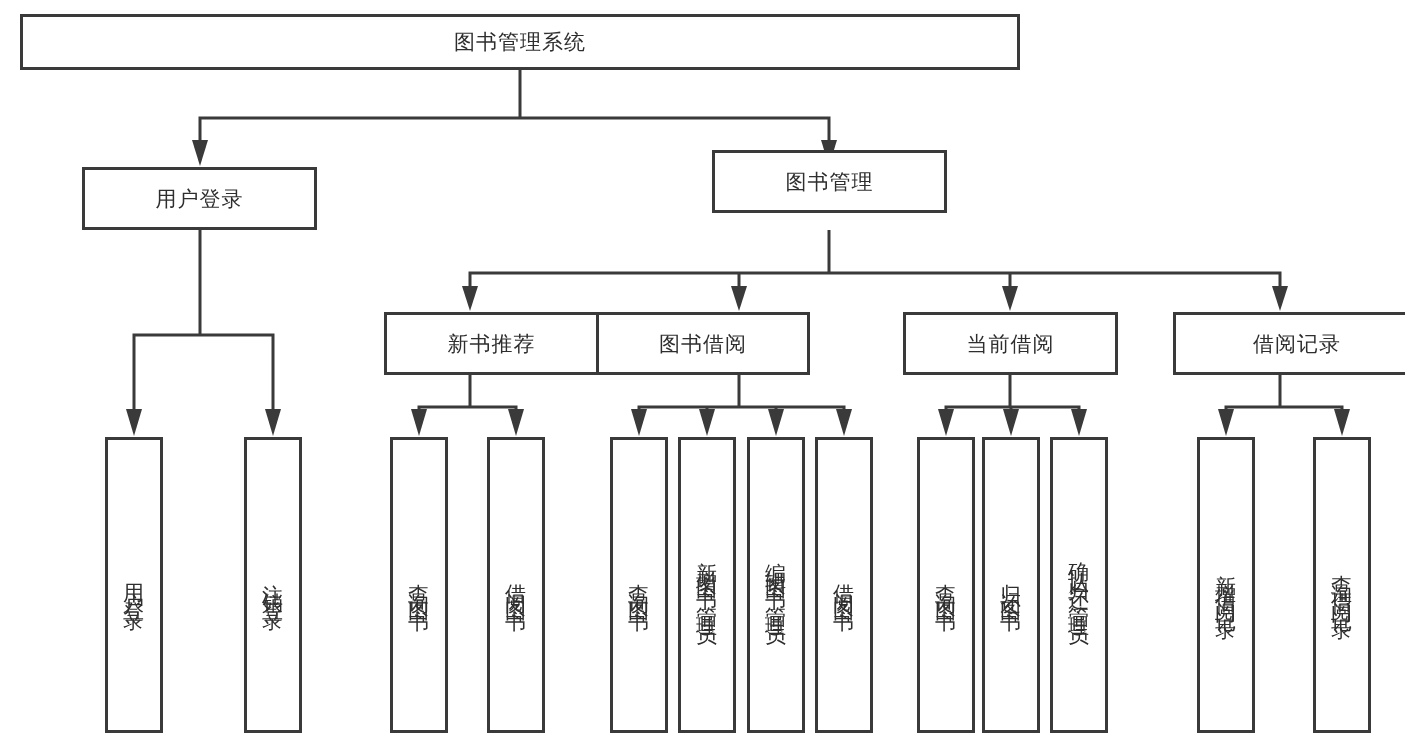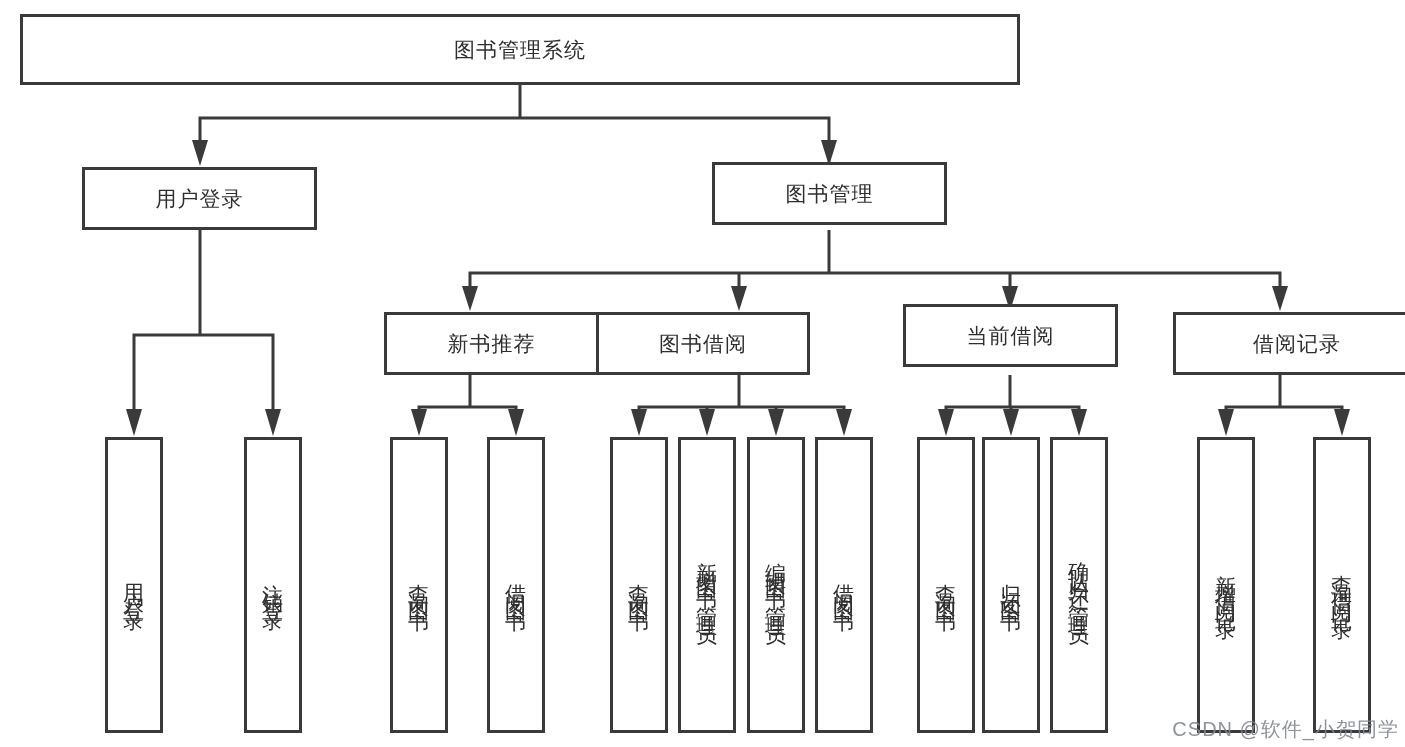--- a/index.html
+++ b/index.html
@@ -93,38 +93,38 @@
       <polygon points="768,409 784,409 776,436"></polygon>
       <polygon points="836,409 852,409 844,436"></polygon>
       <polygon points="938,409 954,409 946,436"></polygon>
       <polygon points="1003,409 1019,409 1011,436"></polygon>
       <polygon points="1071,409 1087,409 1079,436"></polygon>
       <polygon points="1218,409 1234,409 1226,436"></polygon>
       <polygon points="1334,409 1350,409 1342,436"></polygon>
     </g>
   </svg>
 
-  <div class="node" style="left:20px; top:14px; width:1000px; height:71px;">
+  <div class="node" style="left:20px; top:14px; width:1000px; height:56px;">
     <span class="hlabel">图书管理系统</span>
   </div>
 
   <div class="node" style="left:82px; top:167px; width:235px; height:63px;">
     <span class="hlabel">用户登录</span>
   </div>
-  <div class="node" style="left:712px; top:162px; width:235px; height:63px;">
+  <div class="node" style="left:712px; top:150px; width:235px; height:63px;">
     <span class="hlabel">图书管理</span>
   </div>
 
   <div class="node" style="left:363px; top:312px; width:215px; height:63px;margin-left:21px;">
     <span class="hlabel">新书推荐</span>
   </div>
   <div class="node" style="left:596px; top:312px; width:214px; height:63px;">
     <span class="hlabel">图书借阅</span>
   </div>
-  <div class="node" style="left:903px; top:304px; width:215px; height:63px;">
+  <div class="node" style="left:903px; top:312px; width:215px; height:63px;">
     <span class="hlabel">当前借阅</span>
   </div>
   <div class="node" style="left:1173px; top:312px; width:248px; height:63px;">
     <span class="hlabel">借阅记录</span>
   </div>
 
   <div class="node" style="left:105px; top:437px; width:58px; height:296px;">
     <span class="vlabel">用户登录</span>
   </div>
   <div class="node" style="left:244px; top:437px; width:58px; height:296px;">
@@ -161,15 +161,14 @@
     <span class="vlabel">确认归还（管理员）</span>
   </div>
 
   <div class="node" style="left:1197px; top:437px; width:58px; height:296px;">
     <span class="vlabel">新增借阅记录</span>
   </div>
   <div class="node" style="left:1313px; top:437px; width:58px; height:296px;">
     <span class="vlabel">查询借阅记录</span>
   </div>
 
-  <div class="watermark">CSDN @软件_小贺同学</div>
 
 </div>
 
 </body></html>

